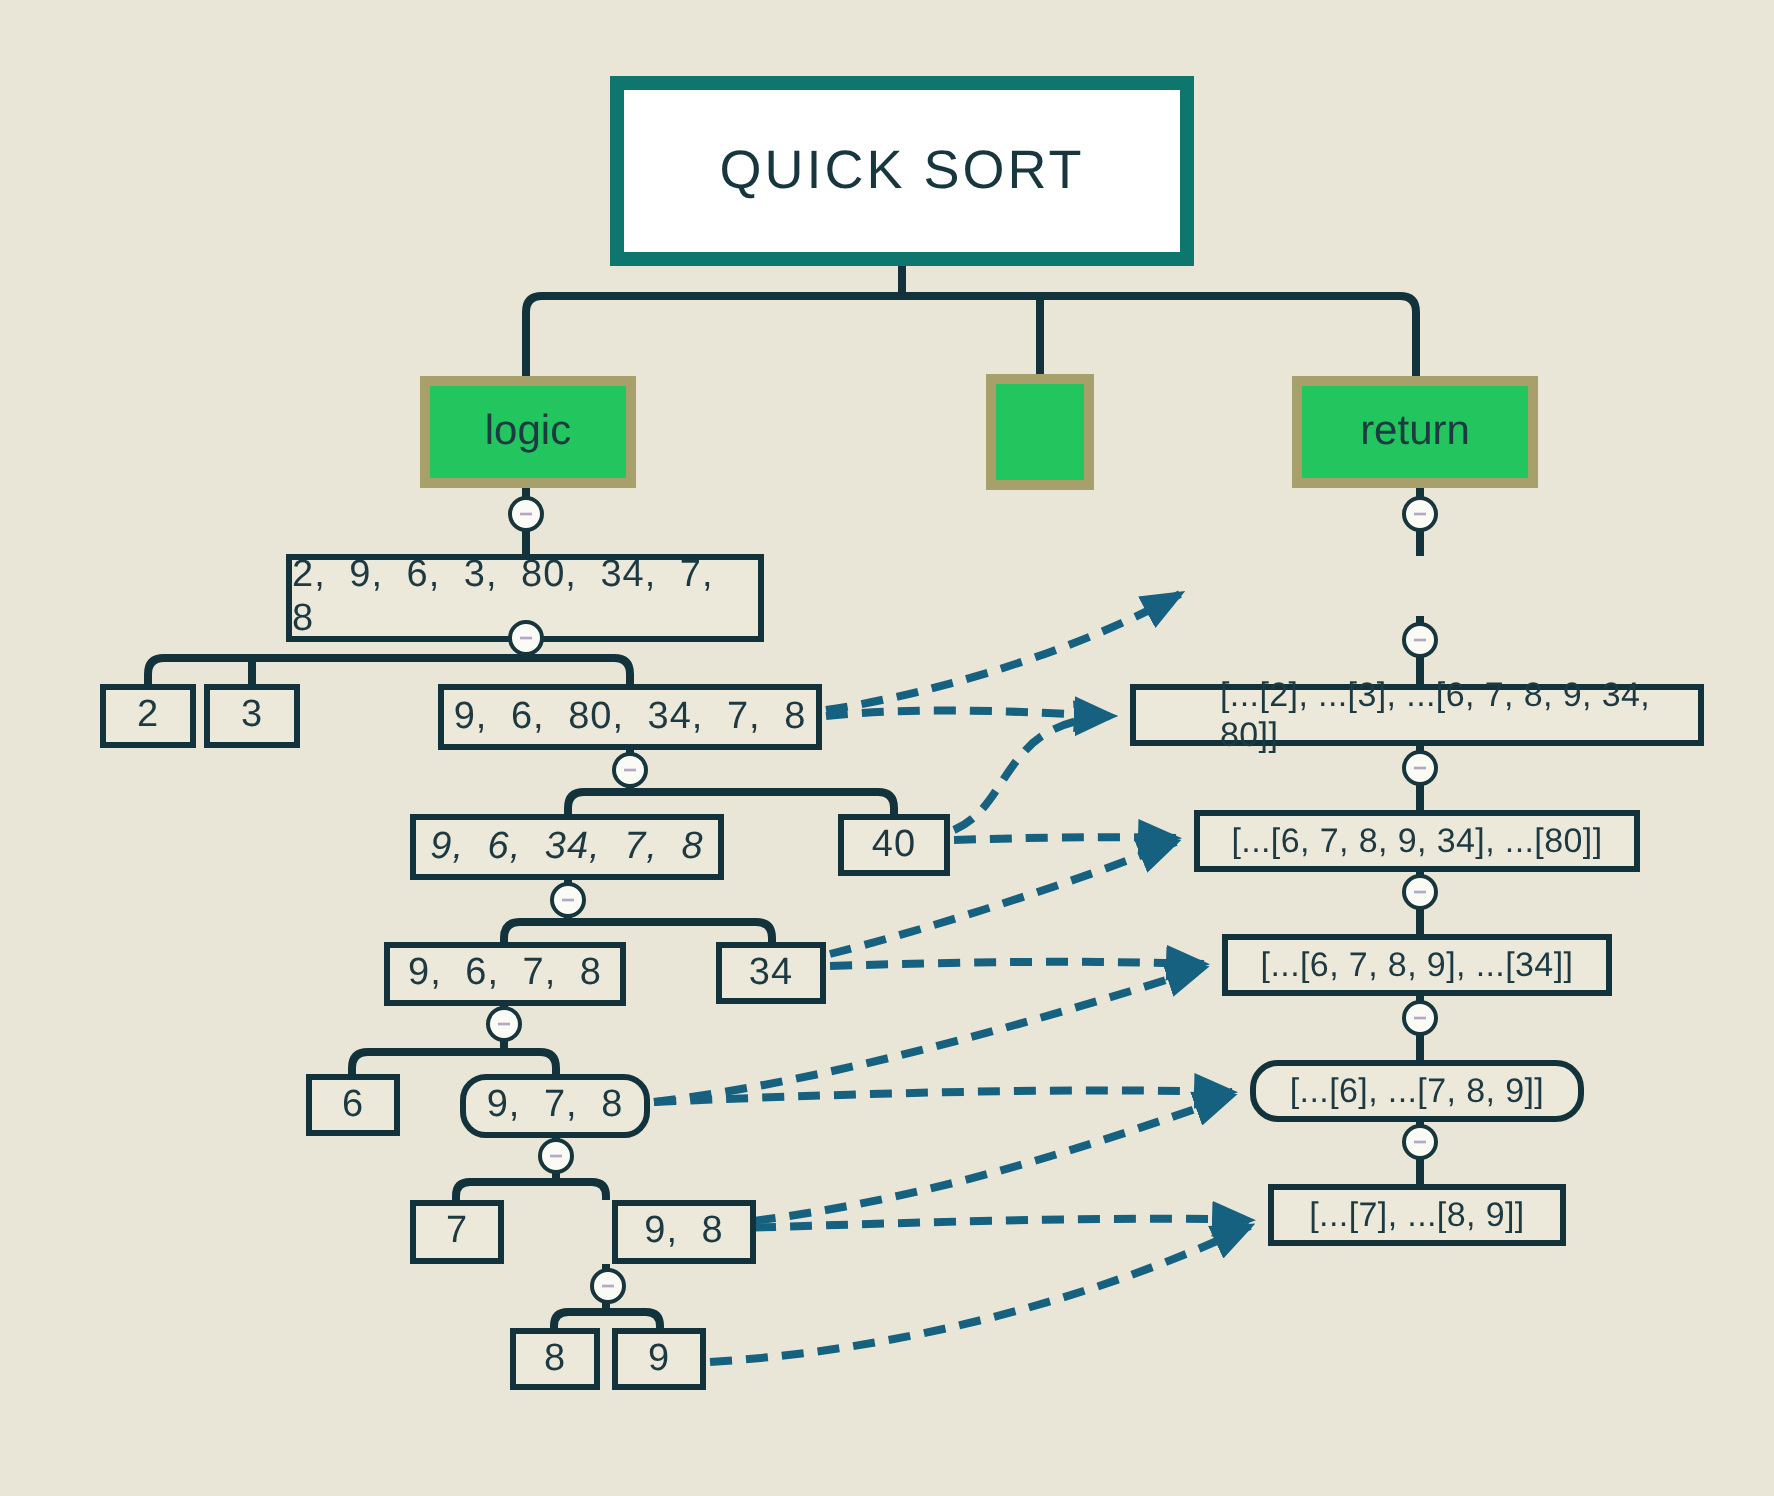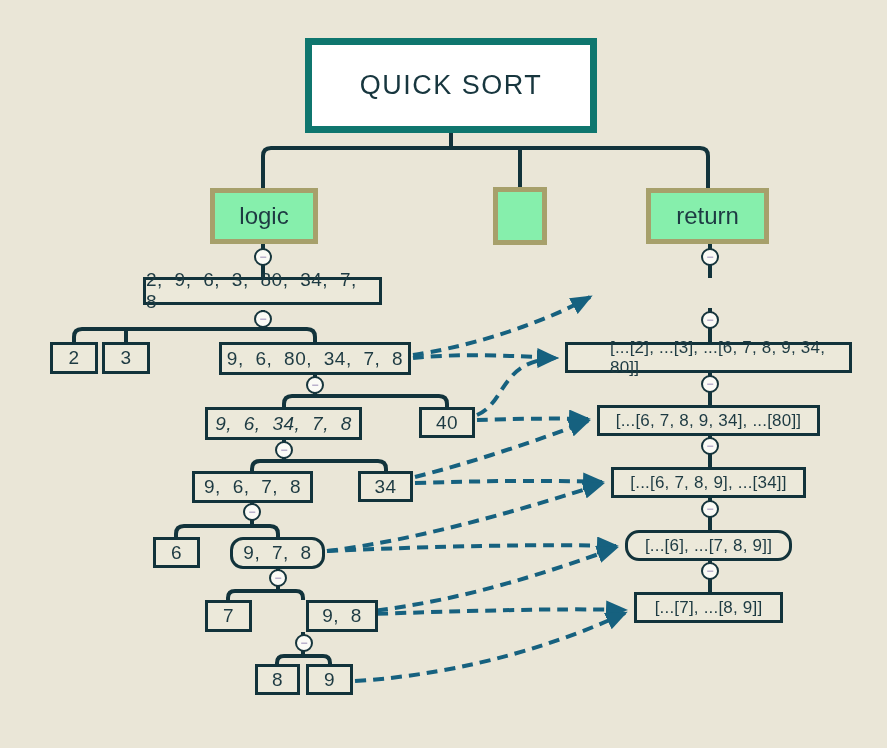--- a/index.html
+++ b/index.html
@@ -25,22 +25,22 @@
   }
   .title-box{
     border:7px solid #0f766e;
     background:#ffffff;
     font-size:27px;
     letter-spacing:1.5px;
     color:#17363e;
   }
   .branch-box{
     border:5px solid #a7a06b;
-    background:#86efac;
-    font-size:24px;
+    background:#22c55e;
+    font-size:21px;
     color:#1d3a42;
   }
   .node-box{
     border:3.5px solid #12333b;
     font-size:19px;
     word-spacing:6px;
     letter-spacing:0.5px;
   }
   .return-box{
     border:3.5px solid #12333b;
@@ -120,21 +120,21 @@
       <path marker-end="url(#arw)" d="M355,681 C470,674 568,640 625,613"></path>
     </g>
   </svg>
 
   <div class="box title-box" style="left:305px;top:38px;width:292px;height:95px;">QUICK SORT</div>
 
   <div class="box branch-box" style="left:210px;top:188px;width:108px;height:56px;">logic</div>
   <div class="box branch-box" style="left:493px;top:187px;width:54px;height:58px;"></div>
   <div class="box branch-box" style="left:646px;top:188px;width:123px;height:56px;">return</div>
 
-  <div class="box node-box" style="left:143px;top:277px;width:239px;height:28px;">2, 9, 6, 3, 80, 34, 7, 8</div>
+  <div class="box node-box" style="left:143px;top:277px;width:239px;height:44px;">2, 9, 6, 3, 80, 34, 7, 8</div>
   <div class="box node-box" style="left:50px;top:342px;width:48px;height:32px;">2</div>
   <div class="box node-box" style="left:102px;top:342px;width:48px;height:32px;">3</div>
   <div class="box node-box" style="left:219px;top:342px;width:192px;height:33px;">9, 6, 80, 34, 7, 8</div>
   <div class="box node-box" style="left:205px;top:407px;width:157px;height:33px;font-style:italic;">9, 6, 34, 7, 8</div>
   <div class="box node-box" style="left:419px;top:407px;width:56px;height:31px;">40</div>
   <div class="box node-box" style="left:192px;top:471px;width:121px;height:32px;">9, 6, 7, 8</div>
   <div class="box node-box" style="left:358px;top:471px;width:55px;height:31px;">34</div>
   <div class="box node-box" style="left:153px;top:537px;width:47px;height:31px;">6</div>
   <div class="box node-box" style="left:230px;top:537px;width:95px;height:32px;border-radius:13px;">9, 7, 8</div>
   <div class="box node-box" style="left:205px;top:600px;width:47px;height:32px;">7</div>

